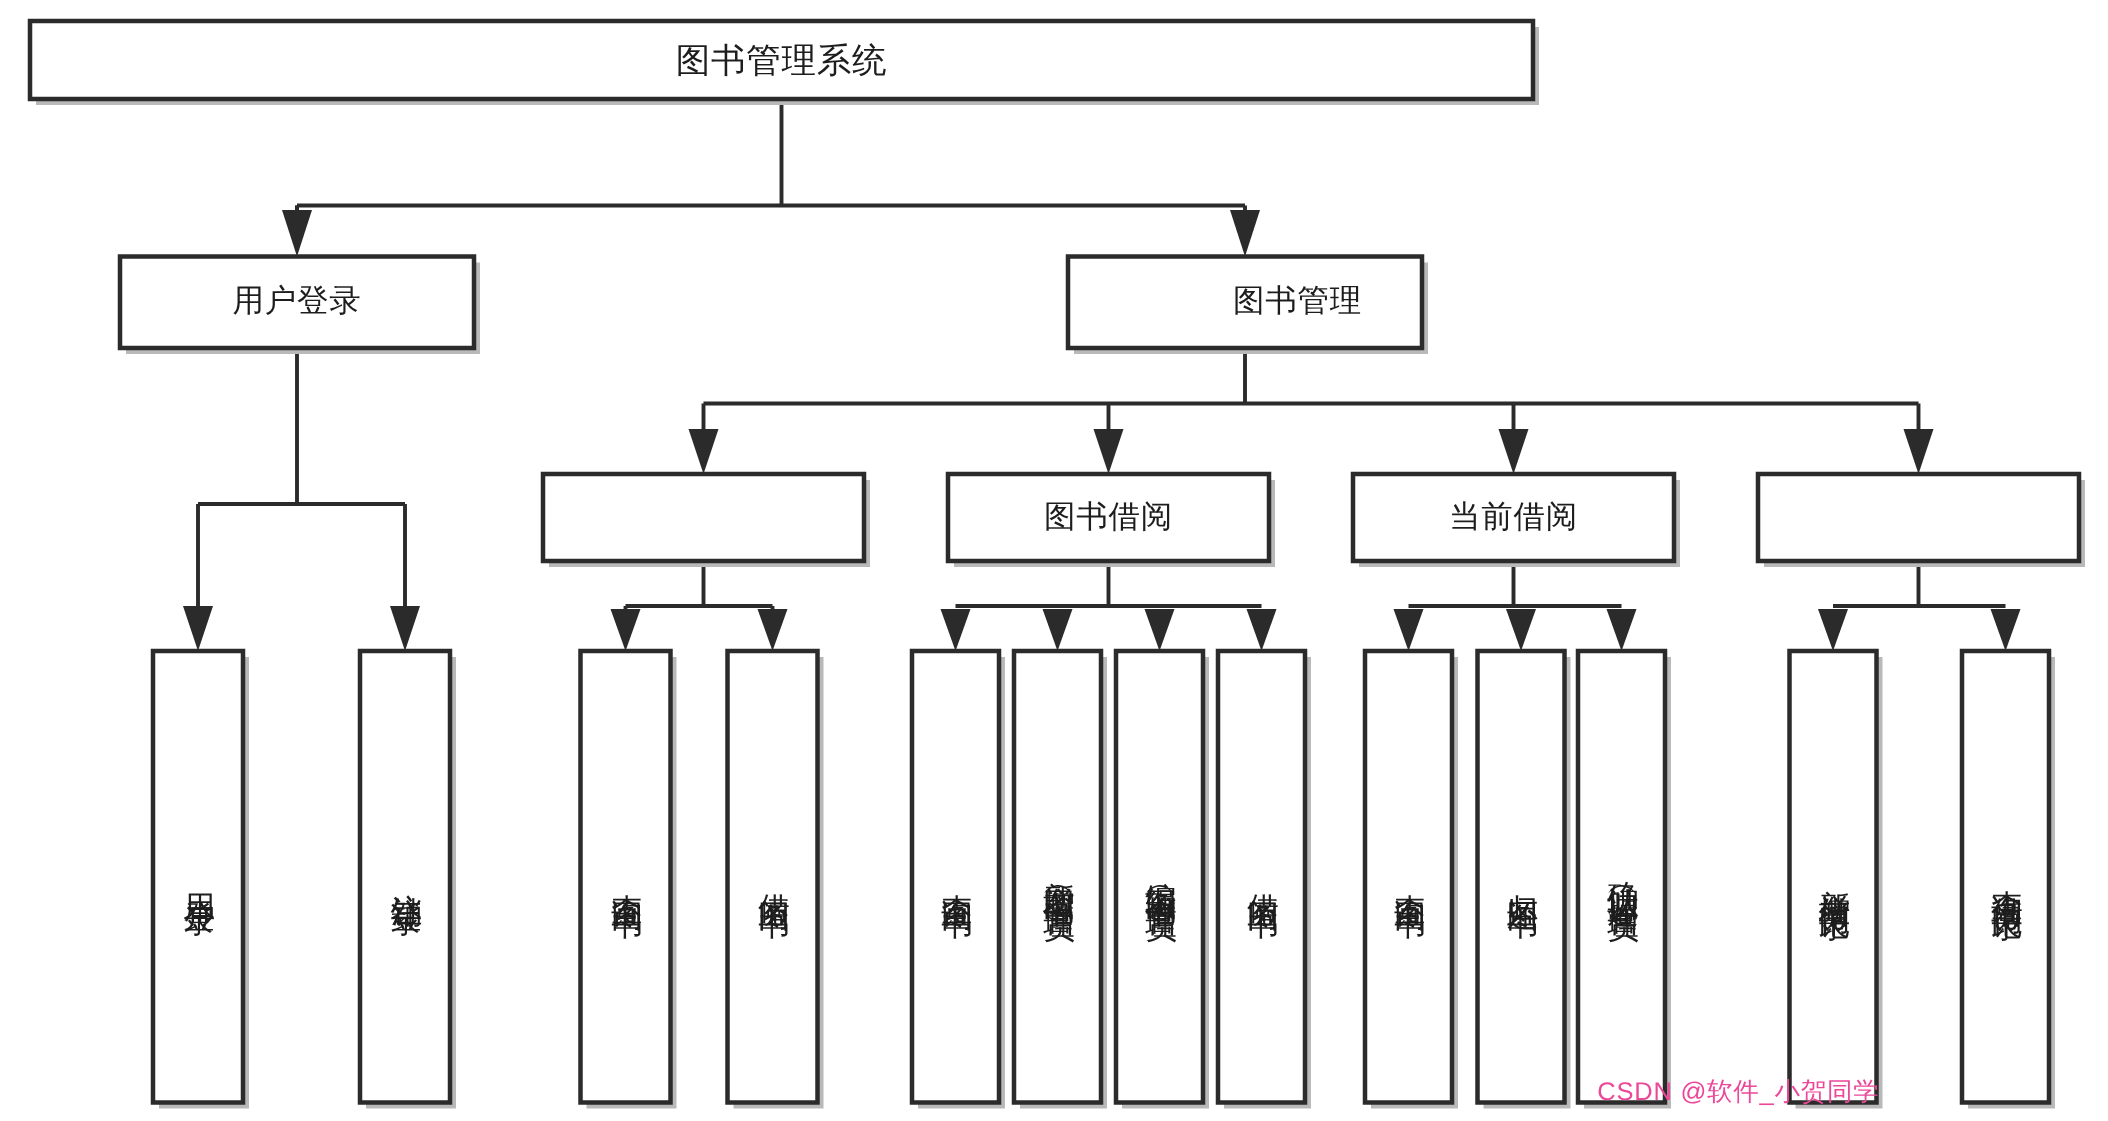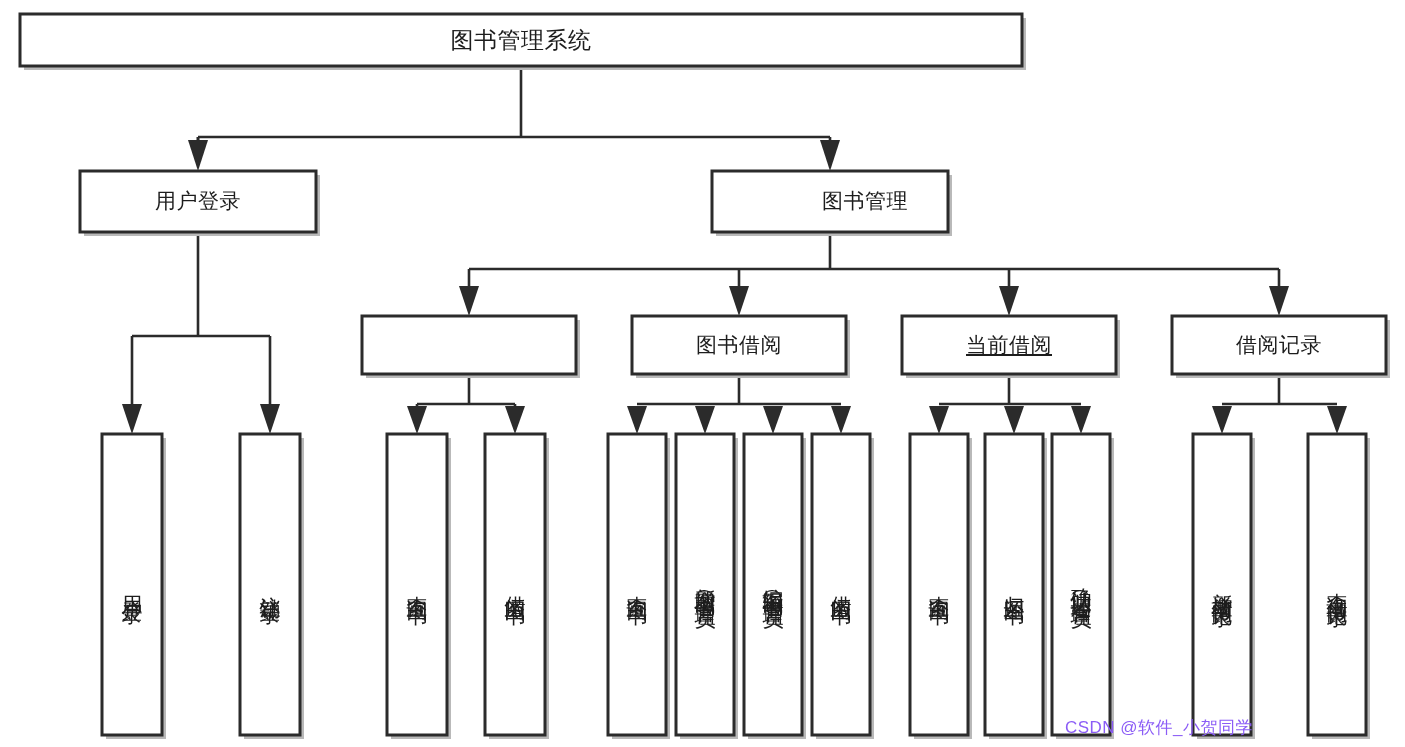--- a/index.html
+++ b/index.html
@@ -69,21 +69,21 @@
     letter-spacing: 3px;
   }
   .label-top {
     font-size: 23px;
   }
   .watermark {
     position: absolute;
     right: 10px;
     bottom: 8px;
     font-size: 17px;
-    color: #8b5cf6;
+    color: #ec4899;
     font-family: "Liberation Sans", "DejaVu Sans", sans-serif;
     letter-spacing: 0.5px;
     white-space: nowrap;
   }
 </style>
 </head>
 <body>
 
 <div id="diagram-root">
 
@@ -194,22 +194,21 @@
       <rect class="node-box" x="1308" y="434" width="58" height="301"></rect>
     </g>
   </svg>
 
   <div class="node-label label-h label-top" style="left:20px; top:14px; width:1002px; height:52px;">图书管理系统</div>
 
   <div class="node-label label-h" style="left:80px; top:171px; width:236px; height:61px;">用户登录</div>
   <div class="node-label label-h" style="left:712px; top:171px; width:236px; height:61px;margin-left:35px;">图书管理</div>
 
   <div class="node-label label-h" style="left:632px; top:316px; width:214px; height:58px;border-radius:24px;">图书借阅</div>
-  <div class="node-label label-h" style="left:902px; top:316px; width:214px; height:58px;text-decoration:underline;">当前借阅</div>
-  <div class="node-label label-h" style="left:1172px; top:316px; width:214px; height:58px;">借阅记录</div>
+  <div class="node-label label-h" style="left:902px; top:316px; width:214px; height:58px;">当前借阅</div>
 
   <div class="node-label label-v" style="left:102px; top:434px; width:60px; height:301px;">用户登录</div>
   <div class="node-label label-v" style="left:240px; top:434px; width:60px; height:301px;">注销登录</div>
   <div class="node-label label-v" style="left:387px; top:434px; width:60px; height:301px;">查询图书</div>
   <div class="node-label label-v" style="left:485px; top:434px; width:60px; height:301px;">借阅图书</div>
   <div class="node-label label-v" style="left:608px; top:434px; width:58px; height:301px;">查询图书</div>
   <div class="node-label label-v" style="left:676px; top:434px; width:58px; height:301px;">新增图书（管理员）</div>
   <div class="node-label label-v" style="left:744px; top:434px; width:58px; height:301px;">编辑图书（管理员）</div>
   <div class="node-label label-v" style="left:812px; top:434px; width:58px; height:301px;">借阅图书</div>
   <div class="node-label label-v" style="left:910px; top:434px; width:58px; height:301px;">查询图书</div>

